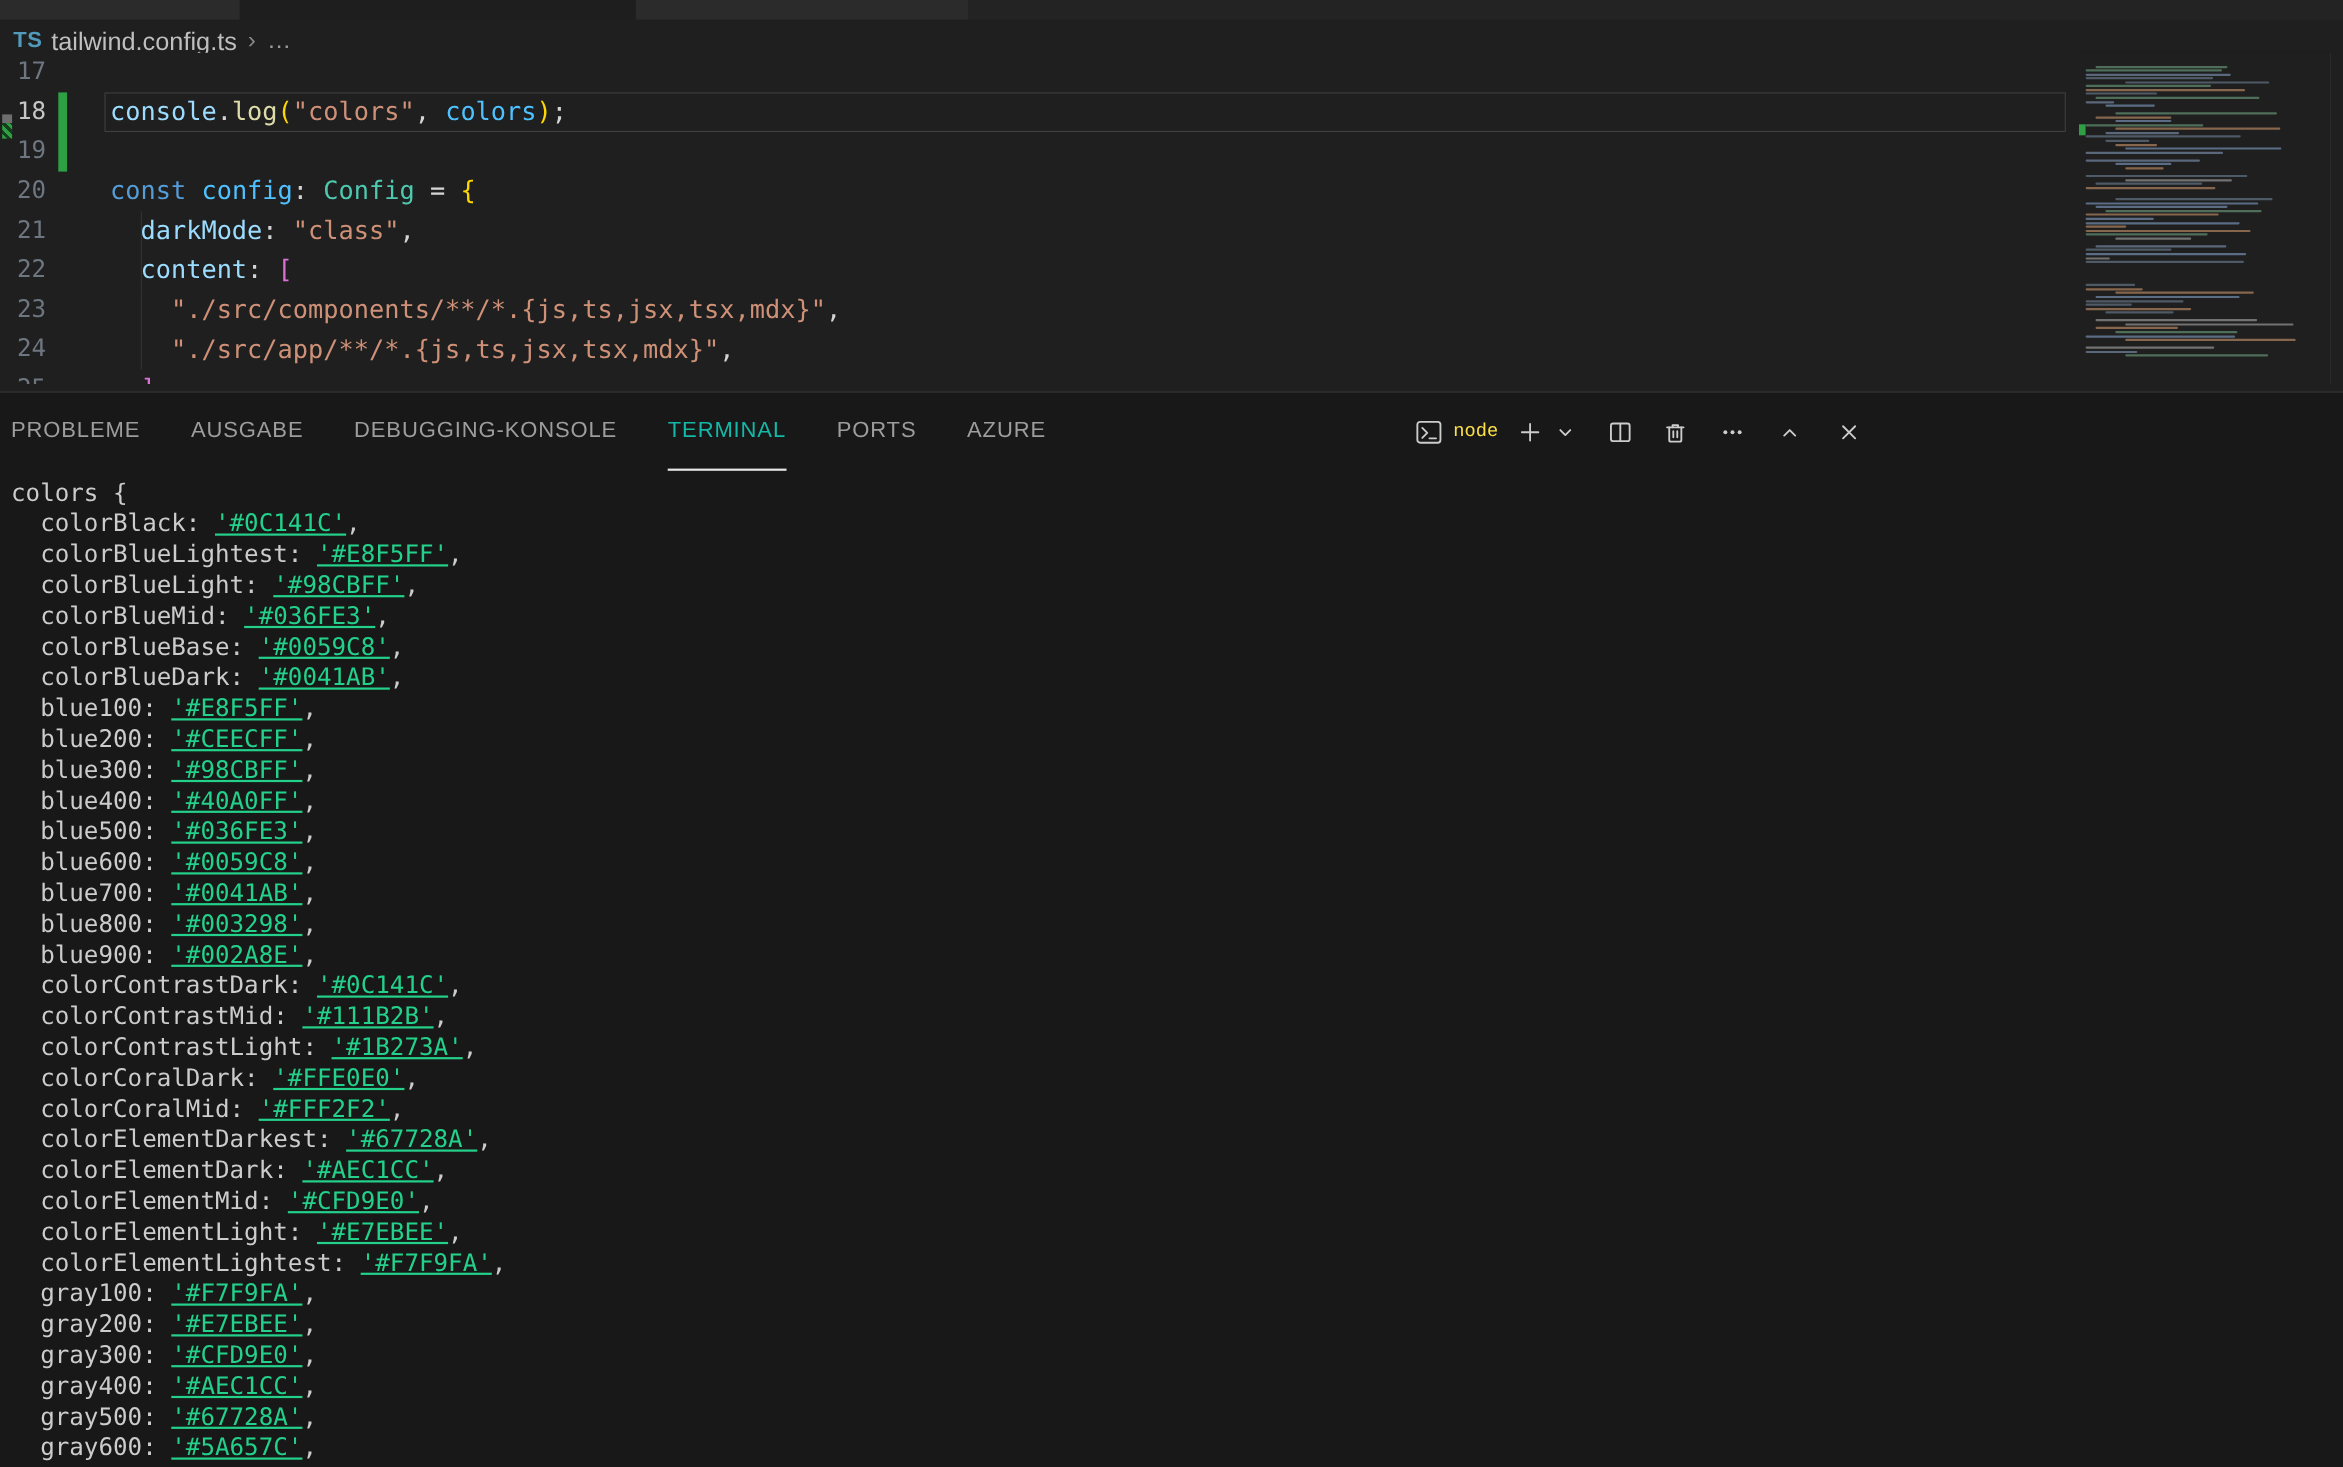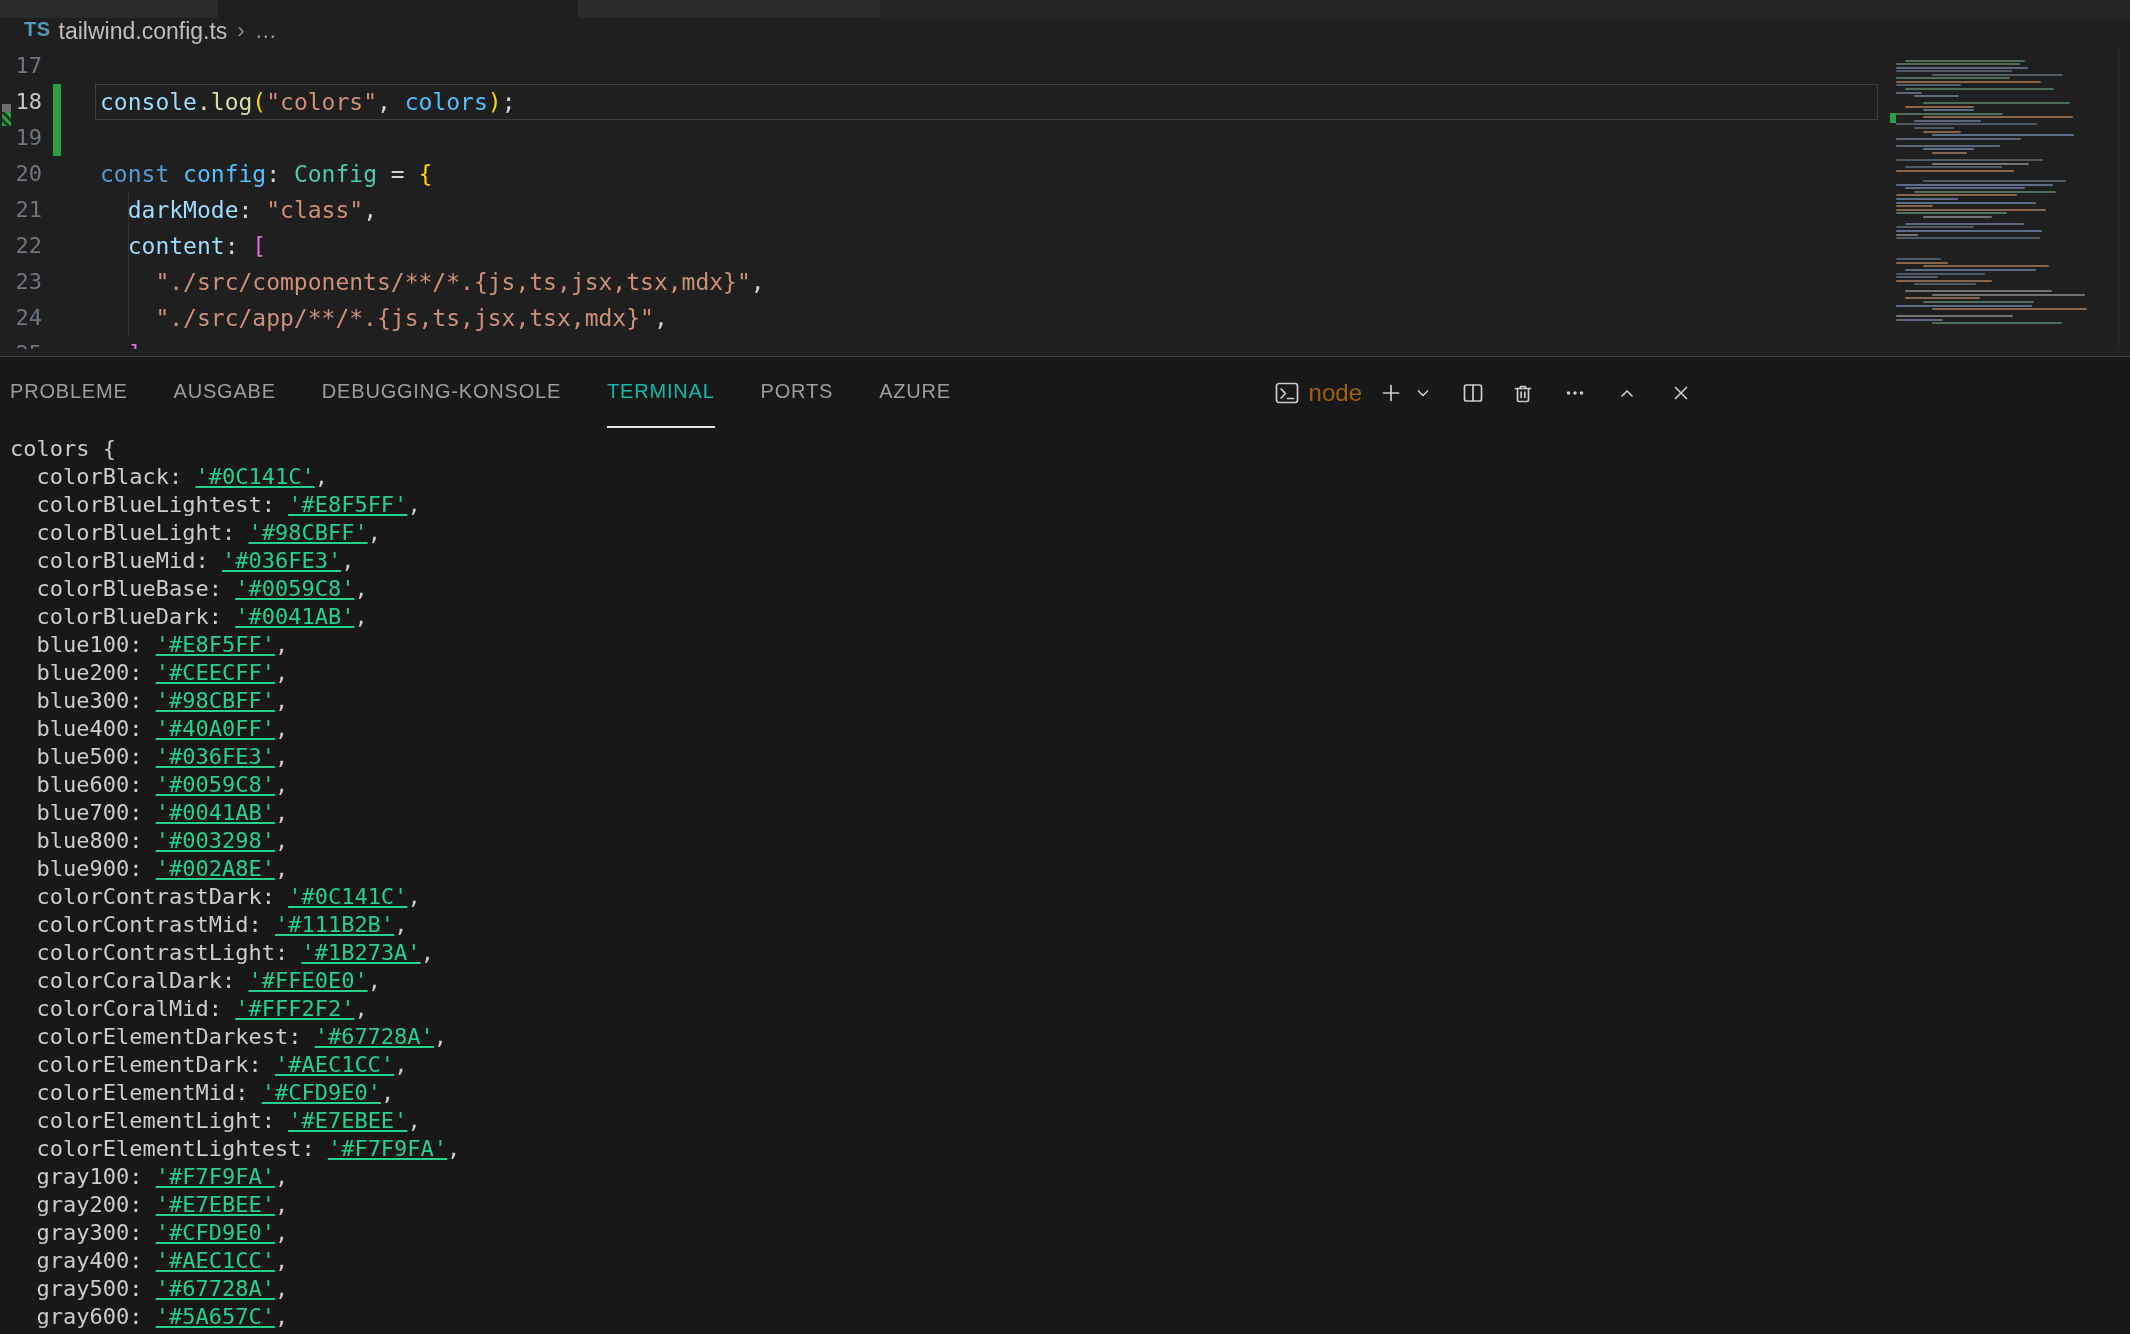--- a/index.html
+++ b/index.html
@@ -8,21 +8,21 @@
 
   
   .tab-strip { position:absolute; left:0; top:0; width:2130px; height:18px; background:#232324; }
   .tab-strip .seg { position:absolute; top:0; height:18px; }
   .seg1 { left:0;   width:218px; background:#2b2b2c; }
   .seg2 { left:218px; width:360px; background:#1e1e1f; }
   .seg3 { left:578px; width:302px; background:#2b2b2c; }
 
   
   .breadcrumb { position:absolute; left:0; top:18px; width:1816px; height:38px;
-                display:flex; padding-left:24px; background:#1f1f1f; }
+                display:flex; align-items:center; padding-left:12px; background:#1f1f1f; }
   .bc-ico { color:#519aba; font-weight:bold; font-size:20px; margin-right:8px; letter-spacing:0.5px; }
   .bc-file { color:#bfbfbf; font-size:23px; }
   .bc-sep { color:#8a8a8a; font-size:22px; margin:0 10px; }
   .bc-more { color:#9d9d9d; font-size:22px; letter-spacing:1px; }
 
   
   .editor-area { position:absolute; left:0; top:48px; width:2130px; height:301px;
                  background:#1f1f1f; overflow:hidden; }
   .code-line { position:relative; display:flex; height:36px; line-height:36px;
                font-family:"DejaVu Sans Mono", monospace; font-size:23px; }
@@ -62,21 +62,21 @@
                   display:flex; align-items:stretch; padding:0 14px 0 10px; }
   .ptabs { display:flex; align-items:stretch; }
   .ptab { font-size:20px; letter-spacing:0.8px; color:#9d9d9d; margin-right:46px;
           display:flex; align-items:center; height:100%; border-bottom:2px solid transparent;
           cursor:default; }
   .ptab.active { color:#14b8a6; border-bottom-color:#e7e7e7; }
   .pactions { margin-left:auto; display:flex; align-items:center; }
   .act { width:30px; height:30px; display:flex; align-items:center; justify-content:center; color:#cccccc; }
   .act svg { display:block; }
   .shell-group { display:flex; align-items:center; }
-  .shell-label { color:#a16207; font-size:24px; margin-left:7px; }
+  .shell-label { color:#fde047; font-size:17px; margin-left:7px;font-family:Liberation Mono, monospace; }
   .ml14{margin-left:14px} .ml2{margin-left:2px} .ml20{margin-left:20px}
   .ml22{margin-left:22px} .ml24{margin-left:24px}
 
   
   .terminal-output { position:absolute; left:10px; top:78px; right:0; bottom:0;
                      font-family:"DejaVu Sans Mono", monospace; font-size:22px;
                      color:#cccccc; }
   .trow { height:28px; line-height:28px; white-space:pre; }
   .tkey { color:#cccccc; }
   .tval { color:#23D18B;text-decoration:underline; }

